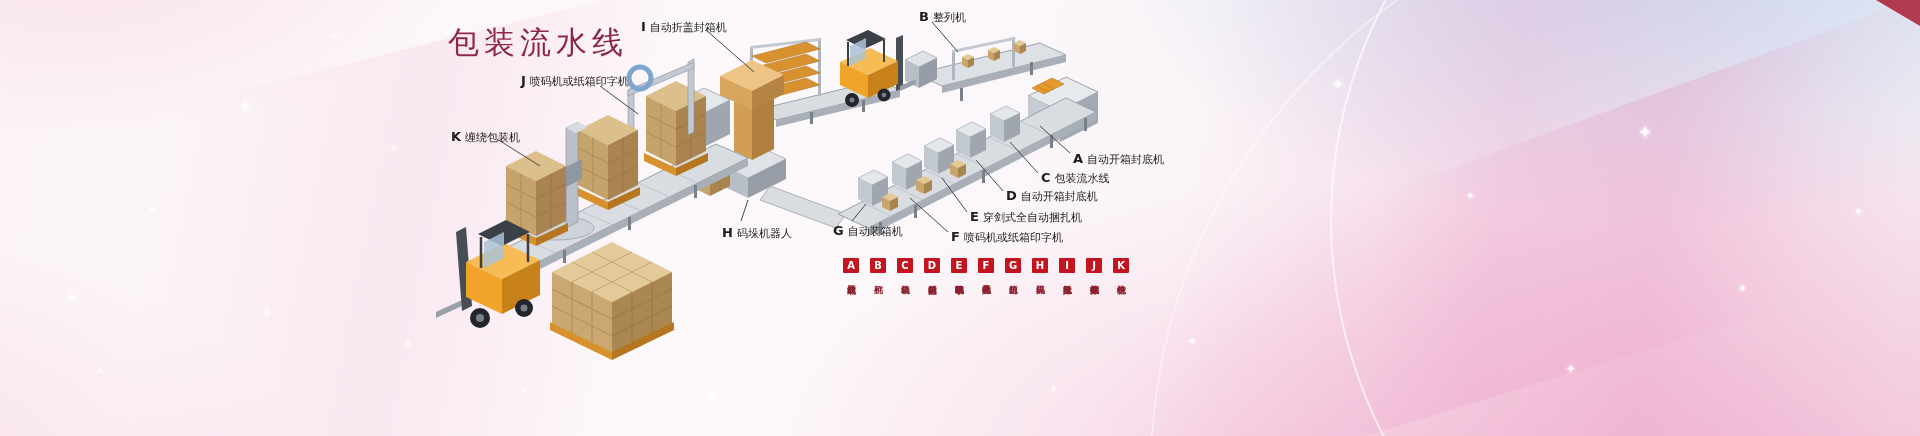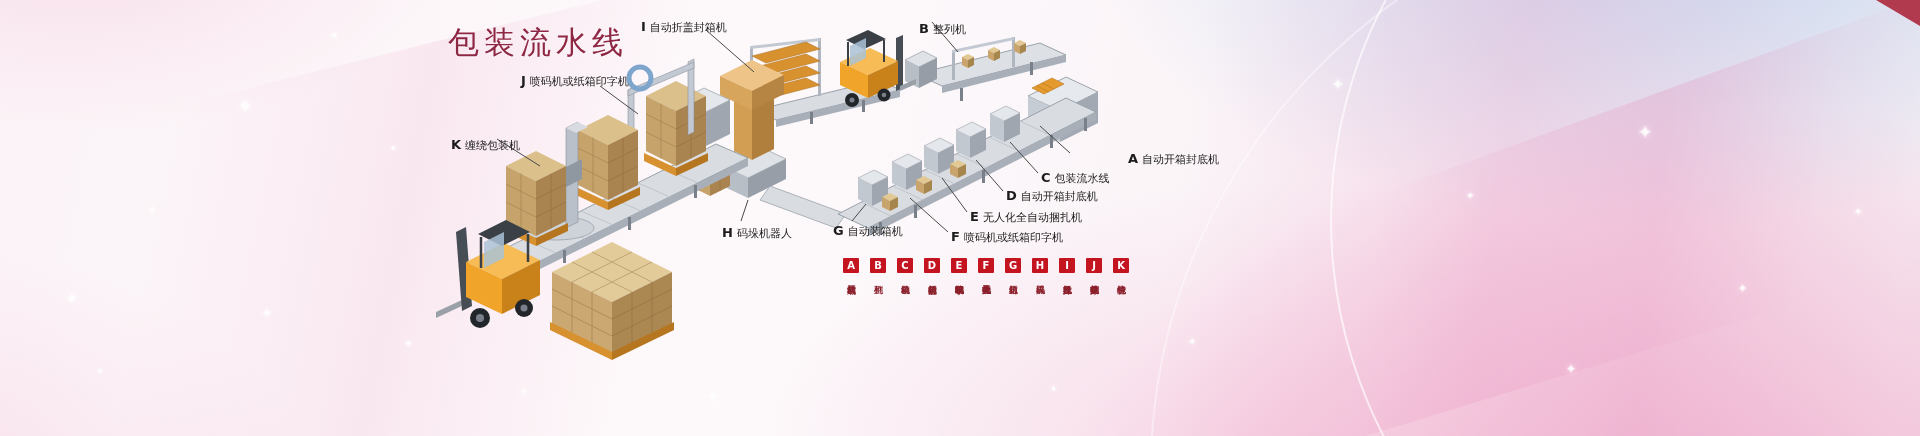--- a/index.html
+++ b/index.html
@@ -353,43 +353,43 @@
       <line x1="1070" y1="153" x2="1040" y2="126"></line>
       <line x1="1038" y1="173" x2="1010" y2="142"></line>
       <line x1="1003" y1="191" x2="976" y2="160"></line>
       <line x1="967" y1="212" x2="942" y2="178"></line>
       <line x1="948" y1="232" x2="910" y2="198"></line>
       <line x1="852" y1="221" x2="866" y2="204"></line>
       <line x1="741" y1="221" x2="748" y2="200"></line>
     </g>
   </svg>
 
-  <div class="callout" style="left:451px;top:134px">
+  <div class="callout" style="left:451px;top:126px">
     <span class="co-letter">K</span><span class="co-label">缠绕包装机</span>
   </div>
   <div class="callout" style="left:521px;top:70px">
     <span class="co-letter">J</span><span class="co-label">喷码机或纸箱印字机</span>
   </div>
   <div class="callout" style="left:641px;top:16px">
     <span class="co-letter">I</span><span class="co-label">自动折盖封箱机</span>
   </div>
-  <div class="callout" style="left:919px;top:18px">
+  <div class="callout" style="left:919px;top:6px">
     <span class="co-letter">B</span><span class="co-label">整列机</span>
   </div>
-  <div class="callout" style="left:1128px;top:148px">
+  <div class="callout" style="left:1073px;top:148px">
     <span class="co-letter">A</span><span class="co-label">自动开箱封底机</span>
   </div>
   <div class="callout" style="left:1041px;top:167px">
     <span class="co-letter">C</span><span class="co-label">包装流水线</span>
   </div>
   <div class="callout" style="left:1006px;top:185px">
     <span class="co-letter">D</span><span class="co-label">自动开箱封底机</span>
   </div>
   <div class="callout" style="left:970px;top:206px">
-    <span class="co-letter">E</span><span class="co-label">无人化全自动捆扎机</span>
+    <span class="co-letter">E</span><span class="co-label">穿剑式全自动捆扎机</span>
   </div>
   <div class="callout" style="left:951px;top:226px">
     <span class="co-letter">F</span><span class="co-label">喷码机或纸箱印字机</span>
   </div>
   <div class="callout" style="left:833px;top:220px">
     <span class="co-letter">G</span><span class="co-label">自动装箱机</span>
   </div>
   <div class="callout" style="left:722px;top:222px">
     <span class="co-letter">H</span><span class="co-label">码垛机器人</span>
   </div>

